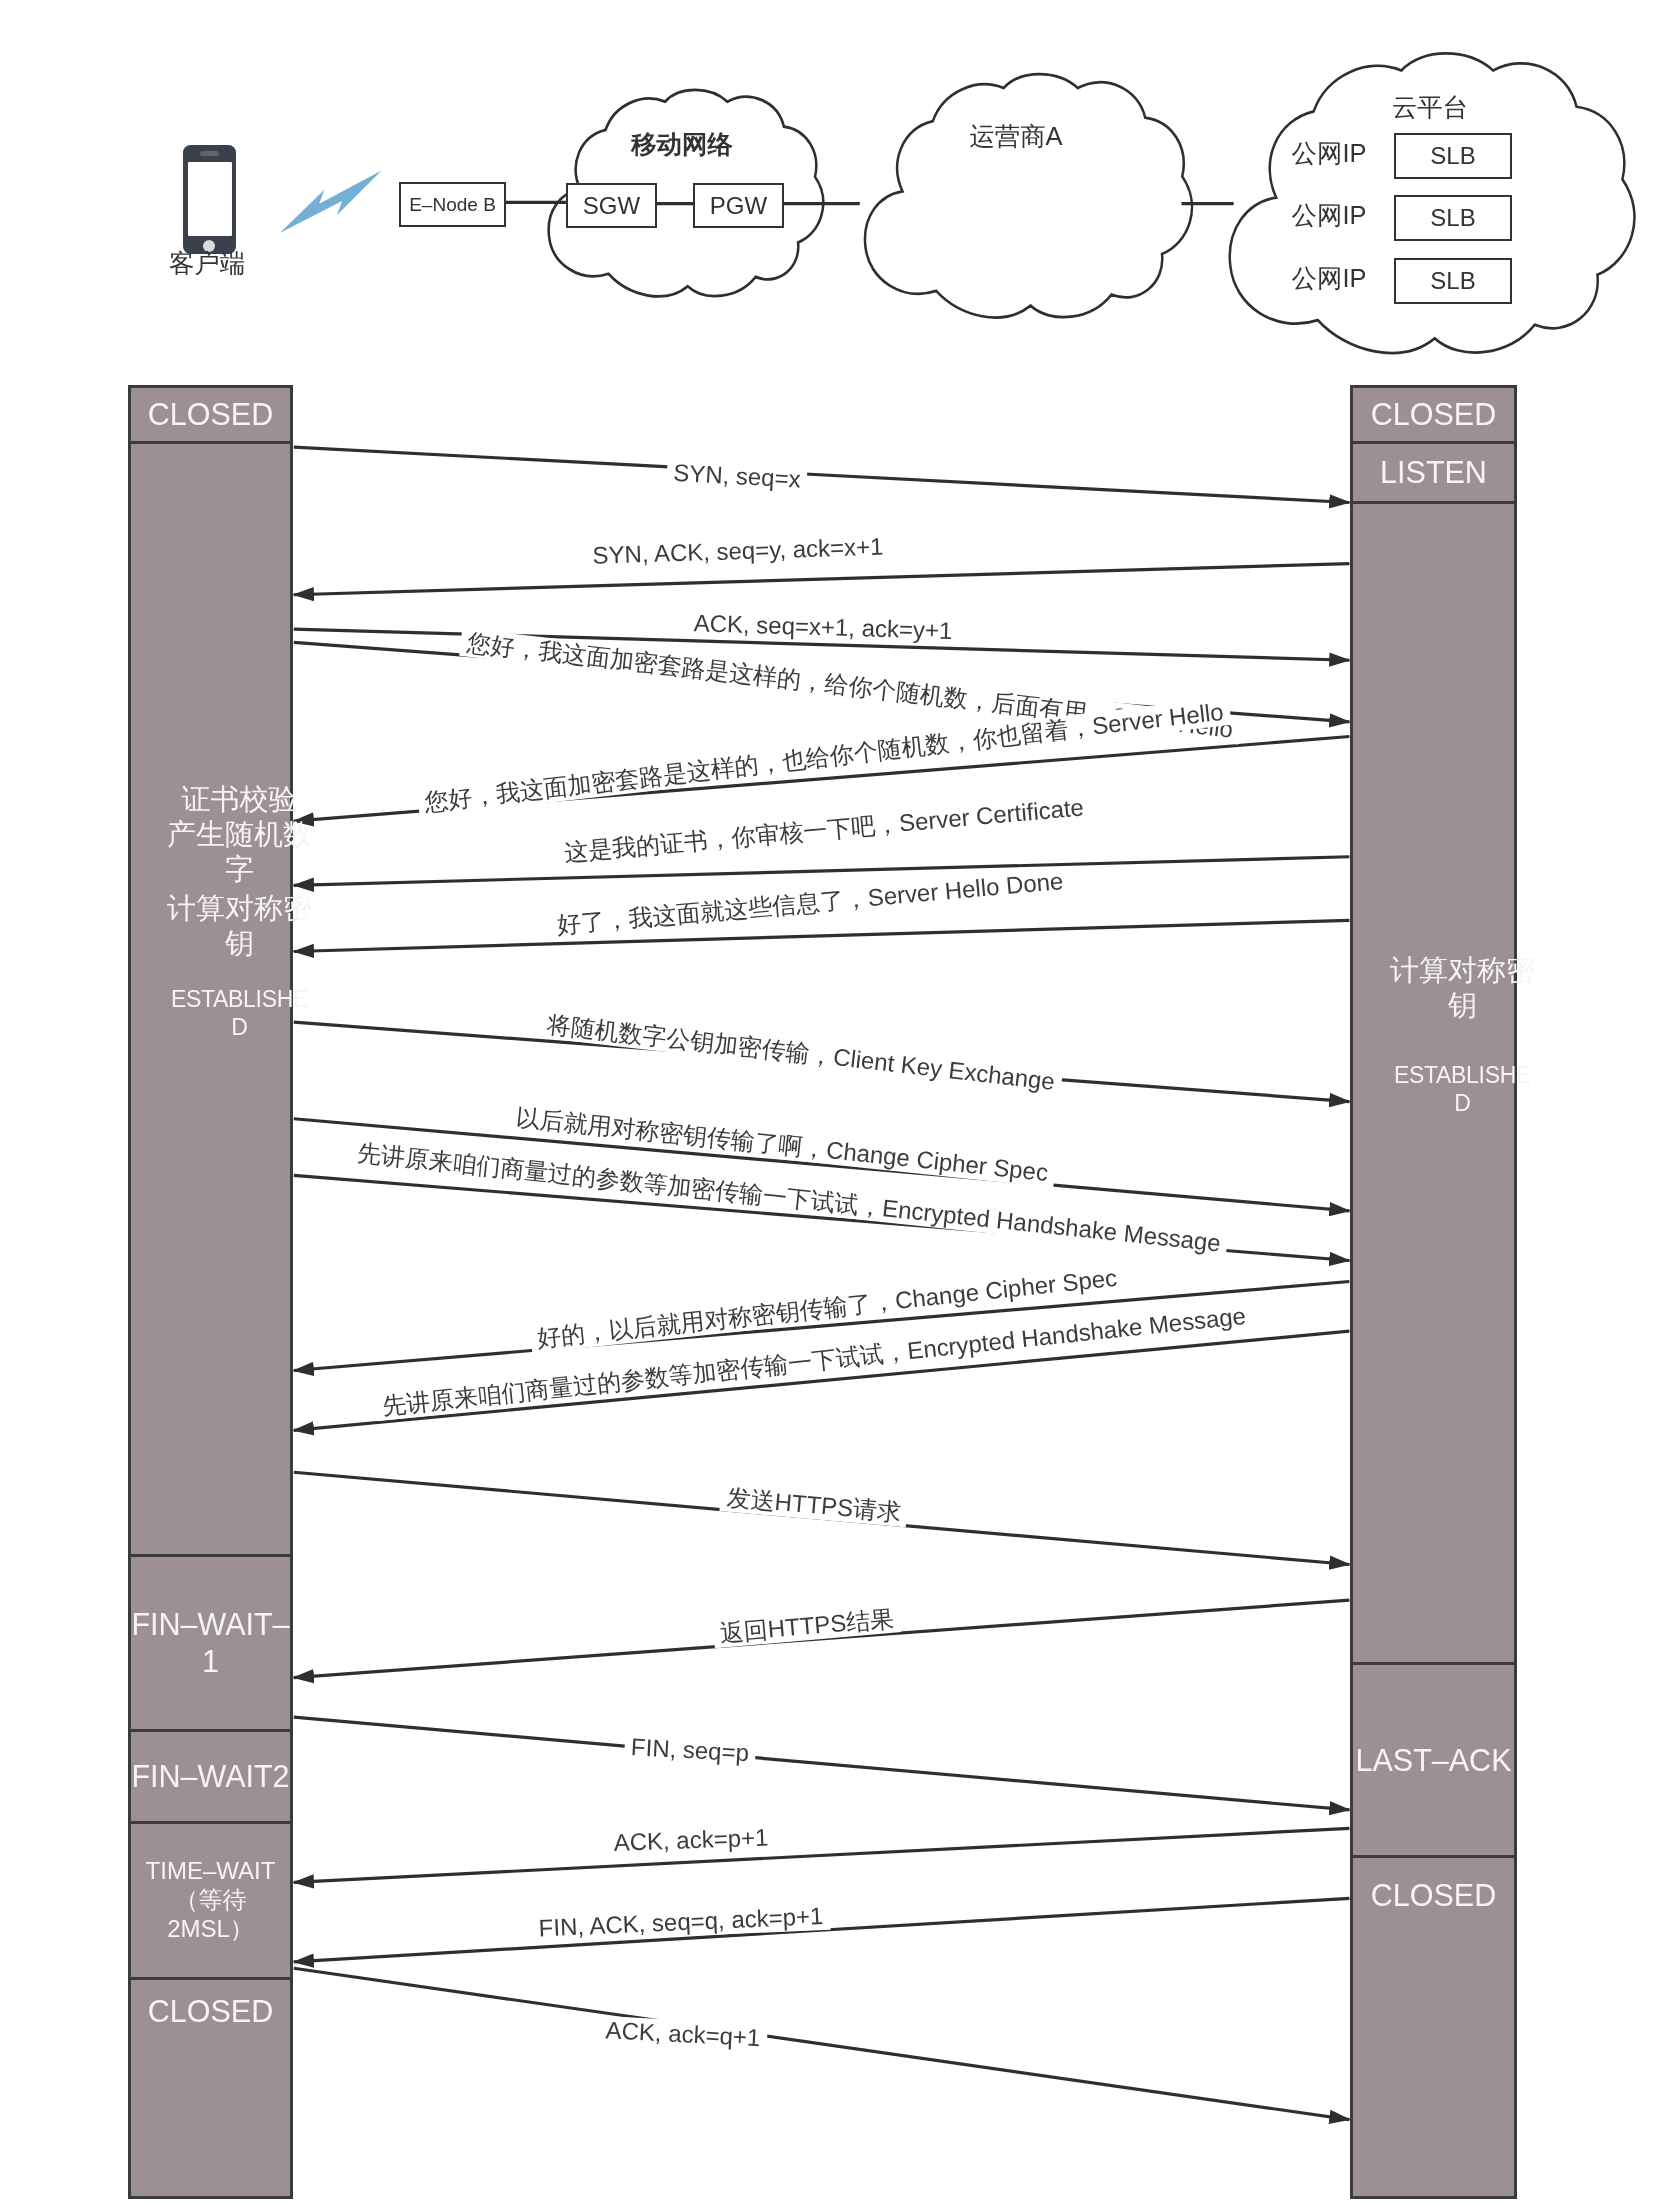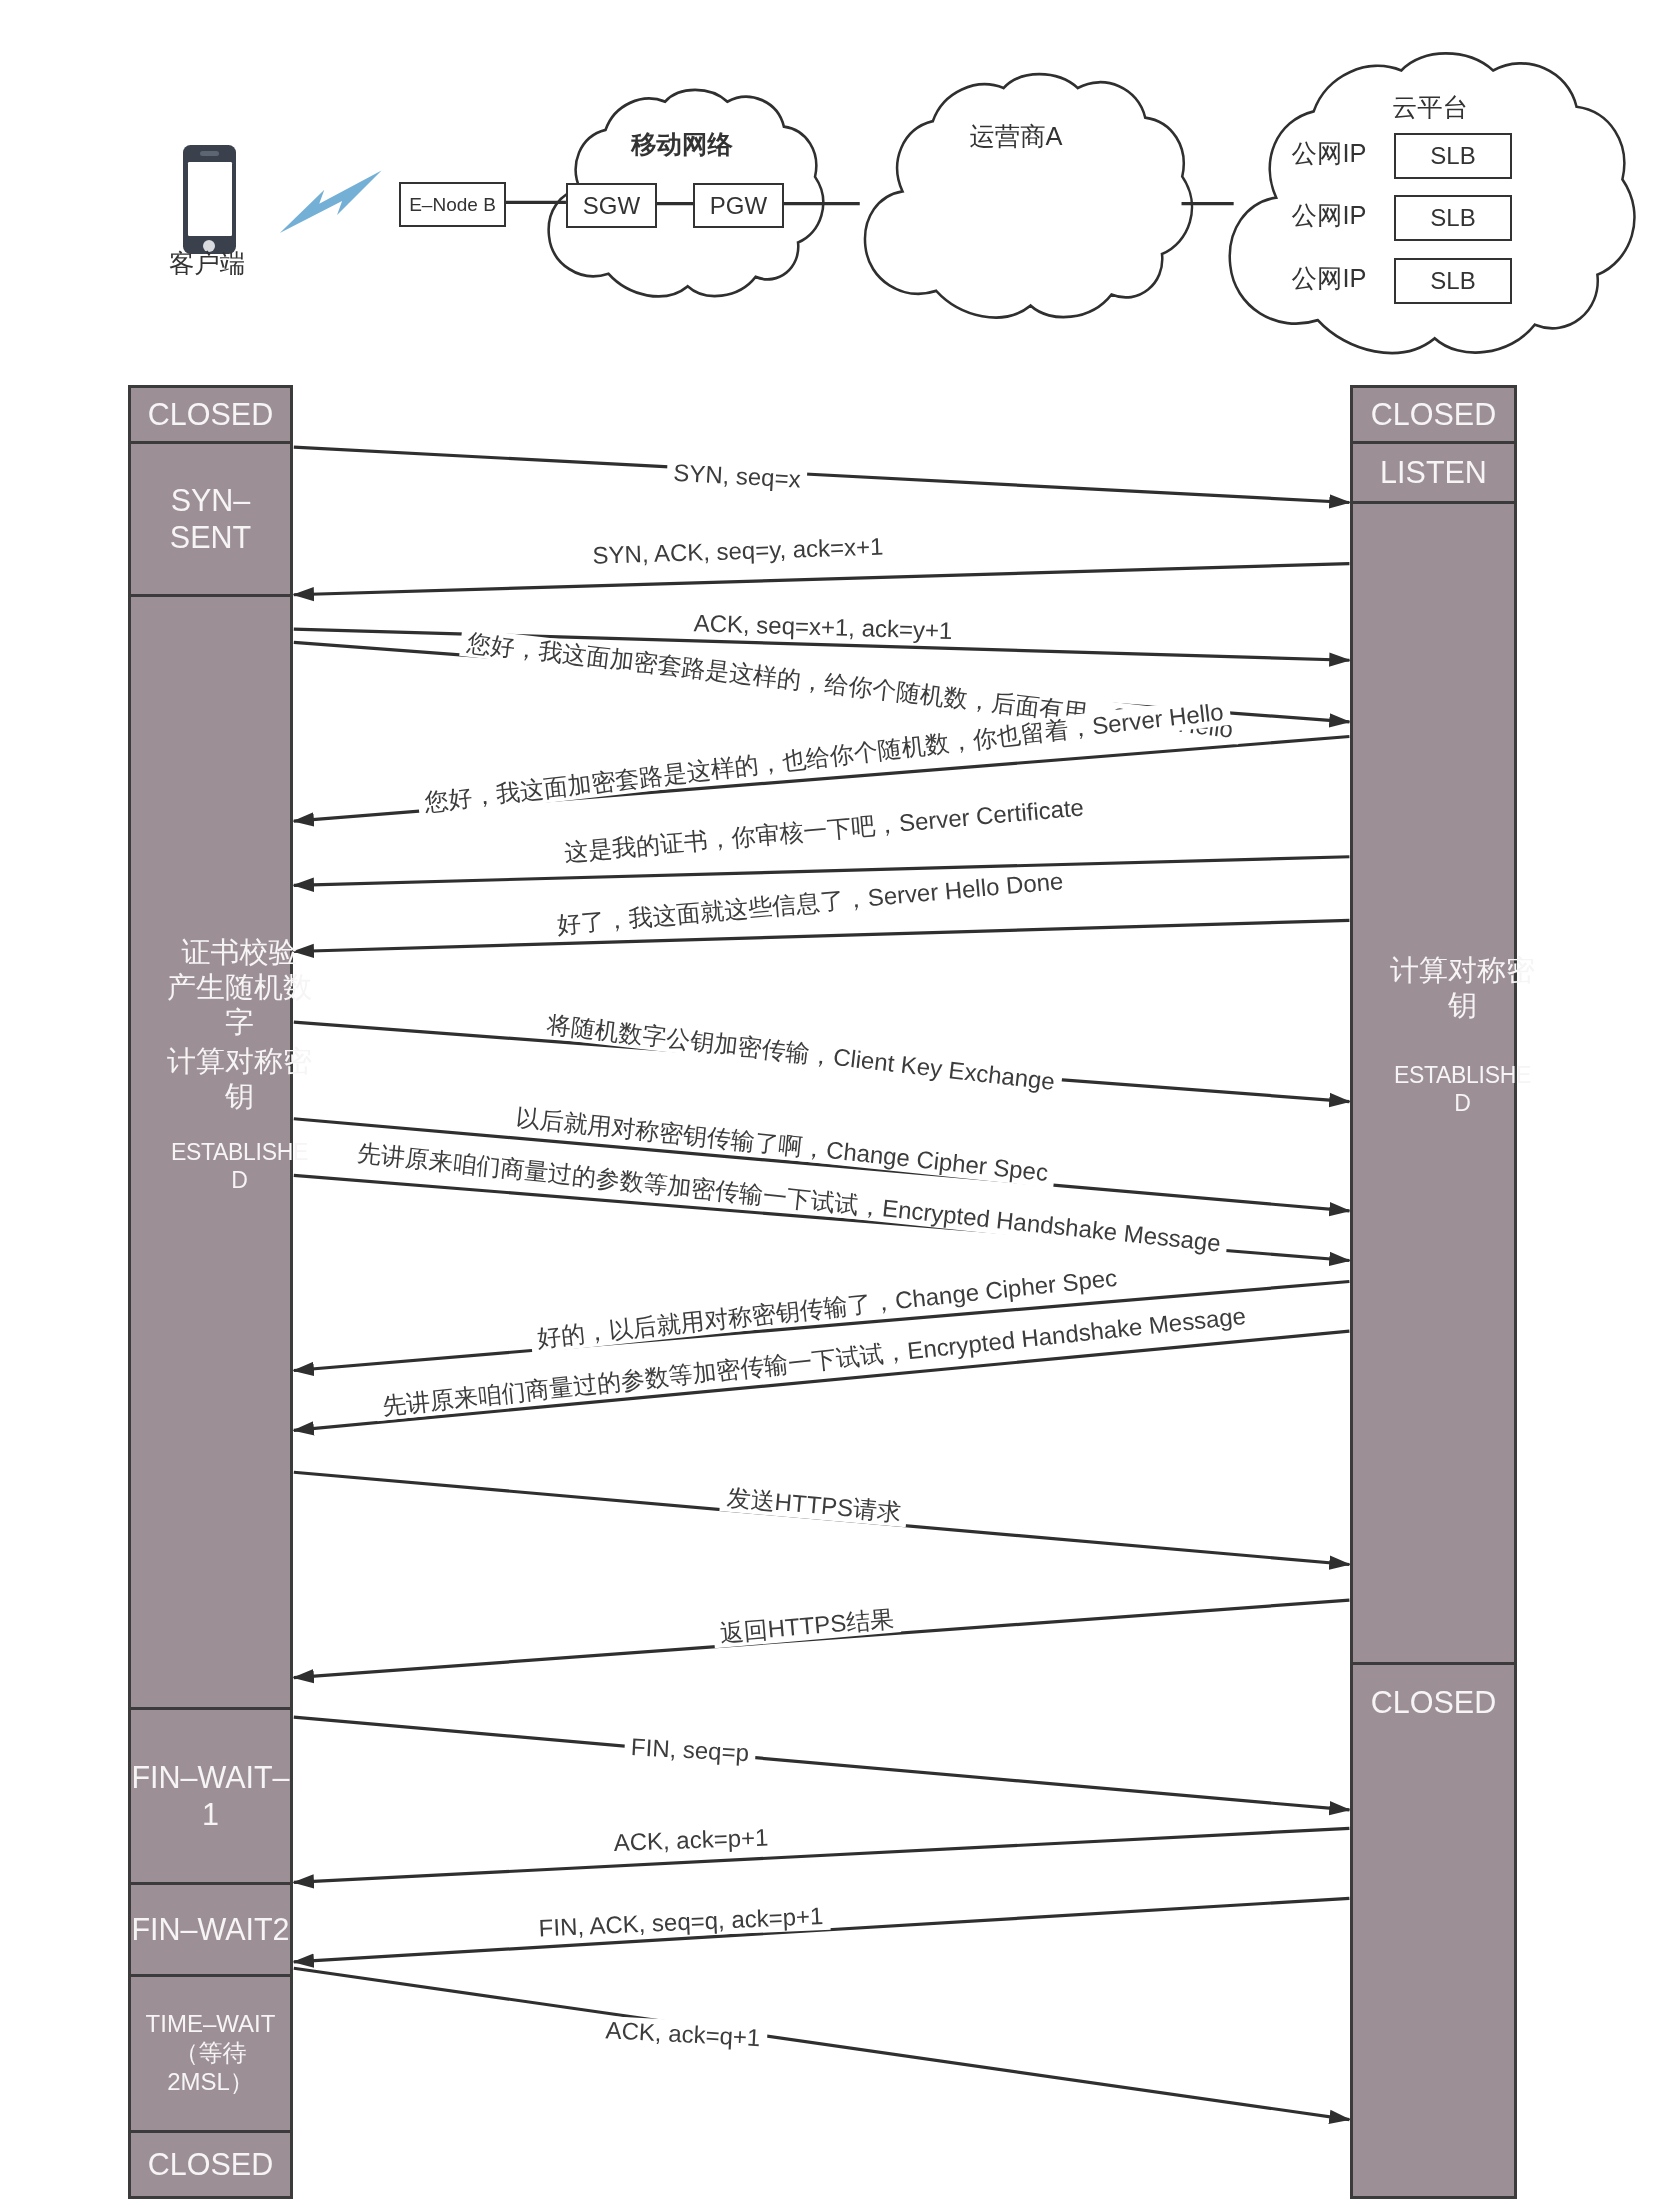--- a/index.html
+++ b/index.html
@@ -103,23 +103,20 @@
   <div class="node-box" style="left:1394px;top:133px;width:114px;height:42px;">SLB</div>
   <div class="toplabel" style="left:1329px;top:216px;">公网IP</div>
   <div class="node-box" style="left:1394px;top:195px;width:114px;height:42px;">SLB</div>
   <div class="toplabel" style="left:1329px;top:279px;">公网IP</div>
   <div class="node-box" style="left:1394px;top:258px;width:114px;height:42px;">SLB</div>
 
   <div class="col col-left">
     <div class="seg" style="height:56px;">
         <span class="seg-label">CLOSED</span>
       </div>
-    <div class="seg" style="height:153px;">
-        <span class="seg-label">SYN–SENT</span>
-      </div>
     <div class="seg" style="height:1113px;">
       <span class="blk-label" style="top:355px;">证书校验</span>
       <span class="blk-label" style="top:408px;">产生随机数字</span>
       <span class="blk-label" style="top:482px;">计算对称密钥</span>
       <span class="blk-label est" style="top:570px;">ESTABLISHE
 D</span>
     </div>
     <div class="seg" style="height:175px;">
         <span class="seg-label">FIN–WAIT–1</span>
       </div>
@@ -140,20 +137,23 @@
         <span class="seg-label">CLOSED</span>
       </div>
     <div class="seg" style="height:60px;">
         <span class="seg-label">LISTEN</span>
       </div>
     <div class="seg" style="height:1161px;">
       <span class="blk-label" style="top:484px;">计算对称密钥</span>
       <span class="blk-label est" style="top:586px;">ESTABLISHE
 D</span>
     </div>
+    <div class="seg" style="height:193px;">
+        <span class="seg-label">LAST–ACK</span>
+      </div>
     <div class="seg" style="height:74px;">
         <span class="seg-label">CLOSED</span>
       </div>
   </div>
 
   <div class="msg" style="left:737px;top:476px;transform:translate(-50%,-50%) rotate(3deg);">SYN, seq=x</div>
   <div class="msg" style="left:738px;top:551px;transform:translate(-50%,-50%) rotate(-1.8deg);">SYN, ACK, seq=y, ack=x+1</div>
   <div class="msg" style="left:823px;top:627px;transform:translate(-50%,-50%) rotate(1.7deg);">ACK, seq=x+1, ack=y+1</div>
   <div class="msg" style="left:850px;top:686px;transform:translate(-50%,-50%) rotate(6.5deg);">您好，我这面加密套路是这样的，给你个随机数，后面有用，Client Hello</div>
   <div class="msg" style="left:824px;top:757px;transform:translate(-50%,-50%) rotate(-6.5deg);">您好，我这面加密套路是这样的，也给你个随机数，你也留着，Server Hello</div>

